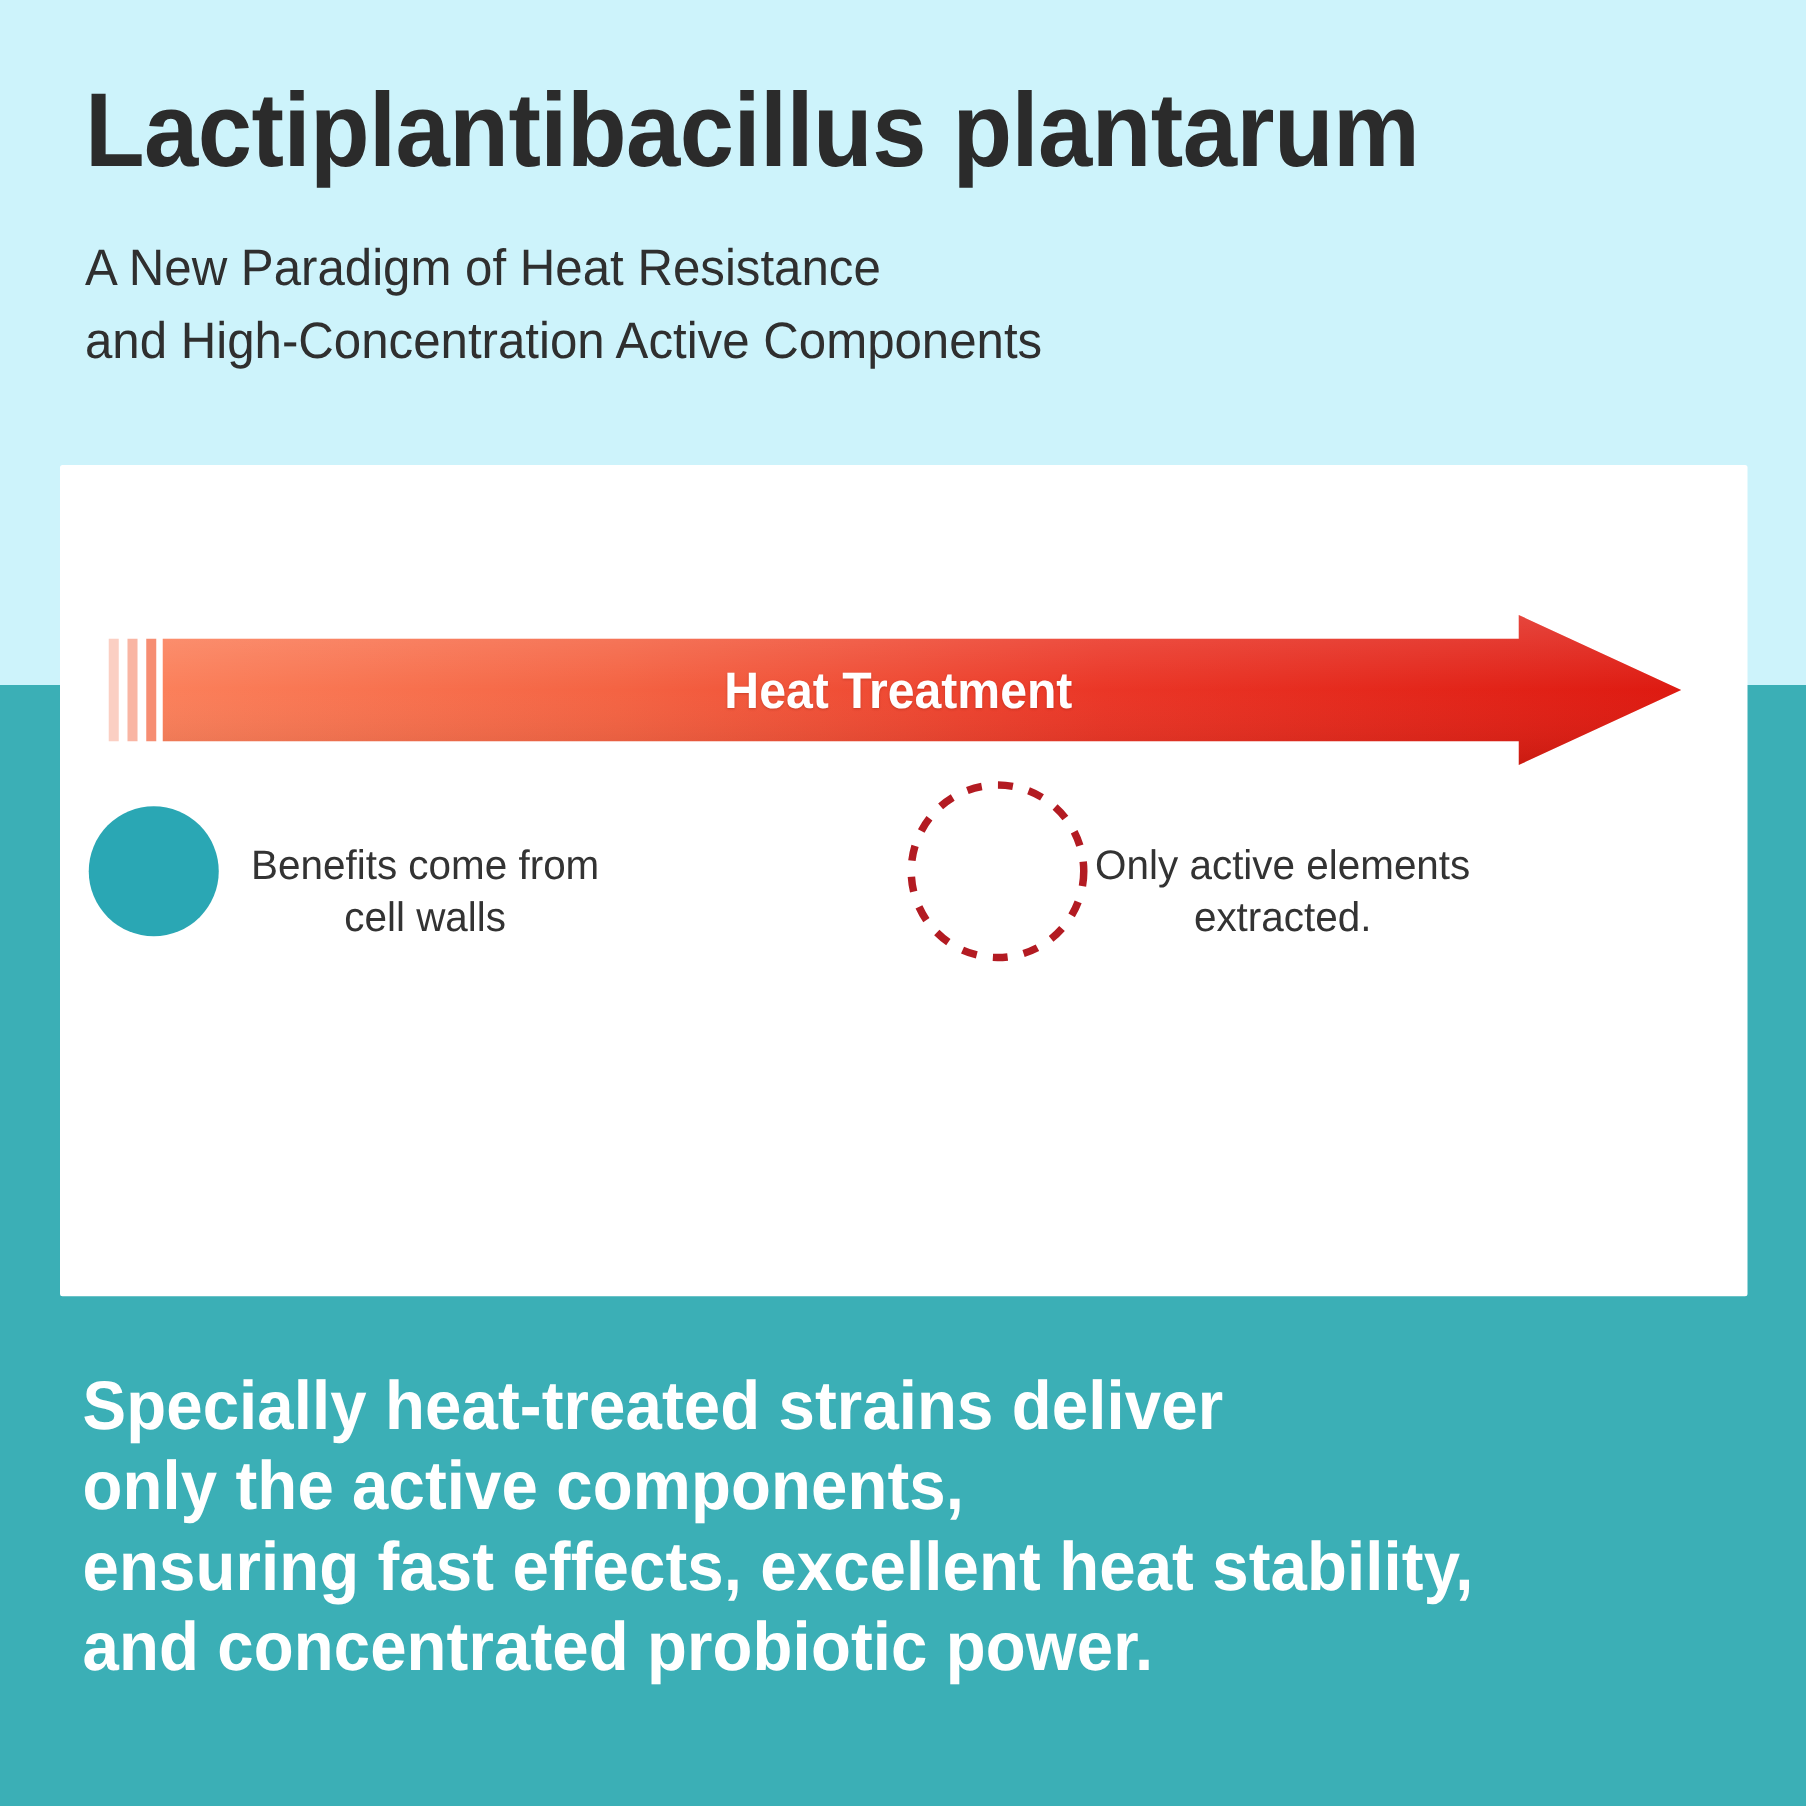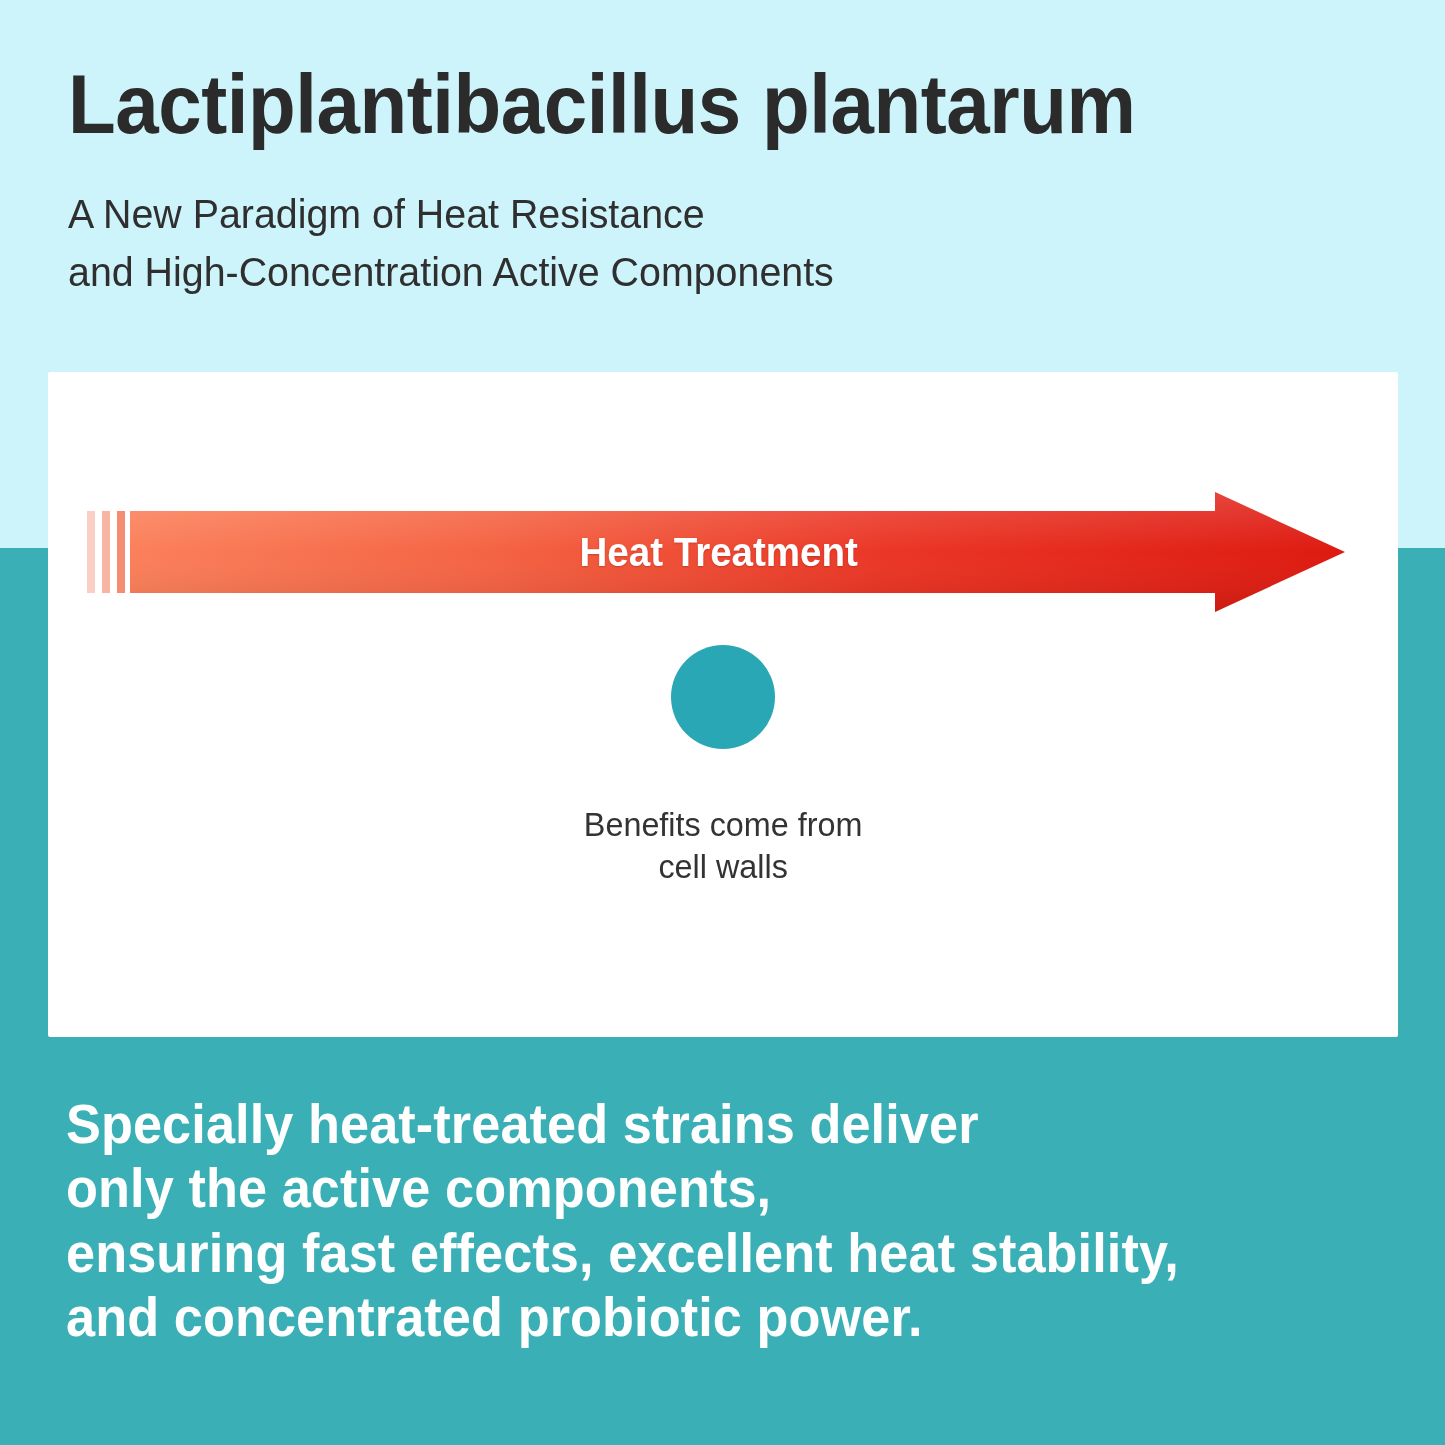--- a/index.html
+++ b/index.html
@@ -138,21 +138,21 @@
   #stages {
     position: absolute;
     left: 0;
     top: 250px;
     width: 1350px;
     display: flex;
   }
   .stage {
     flex: 1 1 0;
     display: flex;
-    flex-direction: column;
+    flex-direction: row;
     align-items: center;
   }
   .stage-figure {
     position: relative;
     width: 150px;
     height: 150px;
     display: block;
   }
   .stage-caption {
     margin-top: 32px;
@@ -273,20 +273,29 @@
 
       <div class="stage">
         <div class="stage-figure">
           <div class="cell-solid"></div>
         </div>
         <div class="stage-caption">Benefits come from
 cell walls</div>
       </div>
 
 
+      <div class="stage">
+        <div class="stage-figure">
+          <svg class="ring-dashed" viewBox="0 0 150 150">
+            <circle cx="75" cy="75" r="69" fill="none" stroke="#b31b22" stroke-width="6" stroke-dasharray="12 13" stroke-linecap="butt"></circle>
+          </svg>
+        </div>
+        <div class="stage-caption">Only active elements
+extracted.</div>
+      </div>
 
     </div>
   </div>
 
   <div id="closing-statement">
     <span class="close-line">Specially heat-treated strains deliver</span>
     <span class="close-line">only the active components,</span>
     <span class="close-line">ensuring fast effects, excellent heat stability,</span>
     <span class="close-line">and concentrated probiotic power.</span>
   </div>

